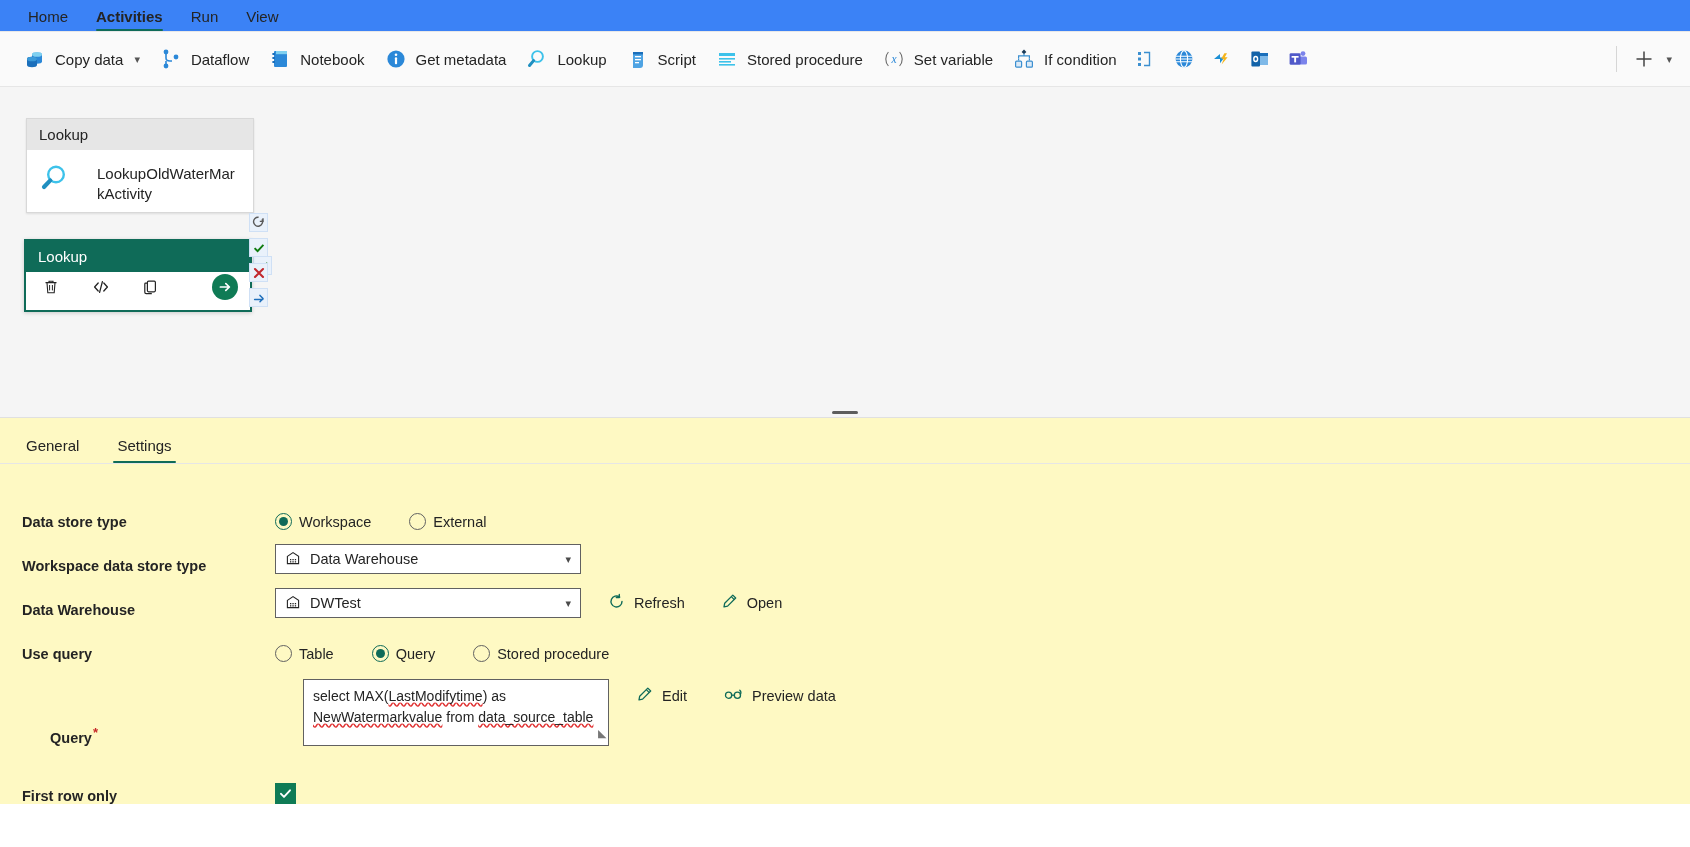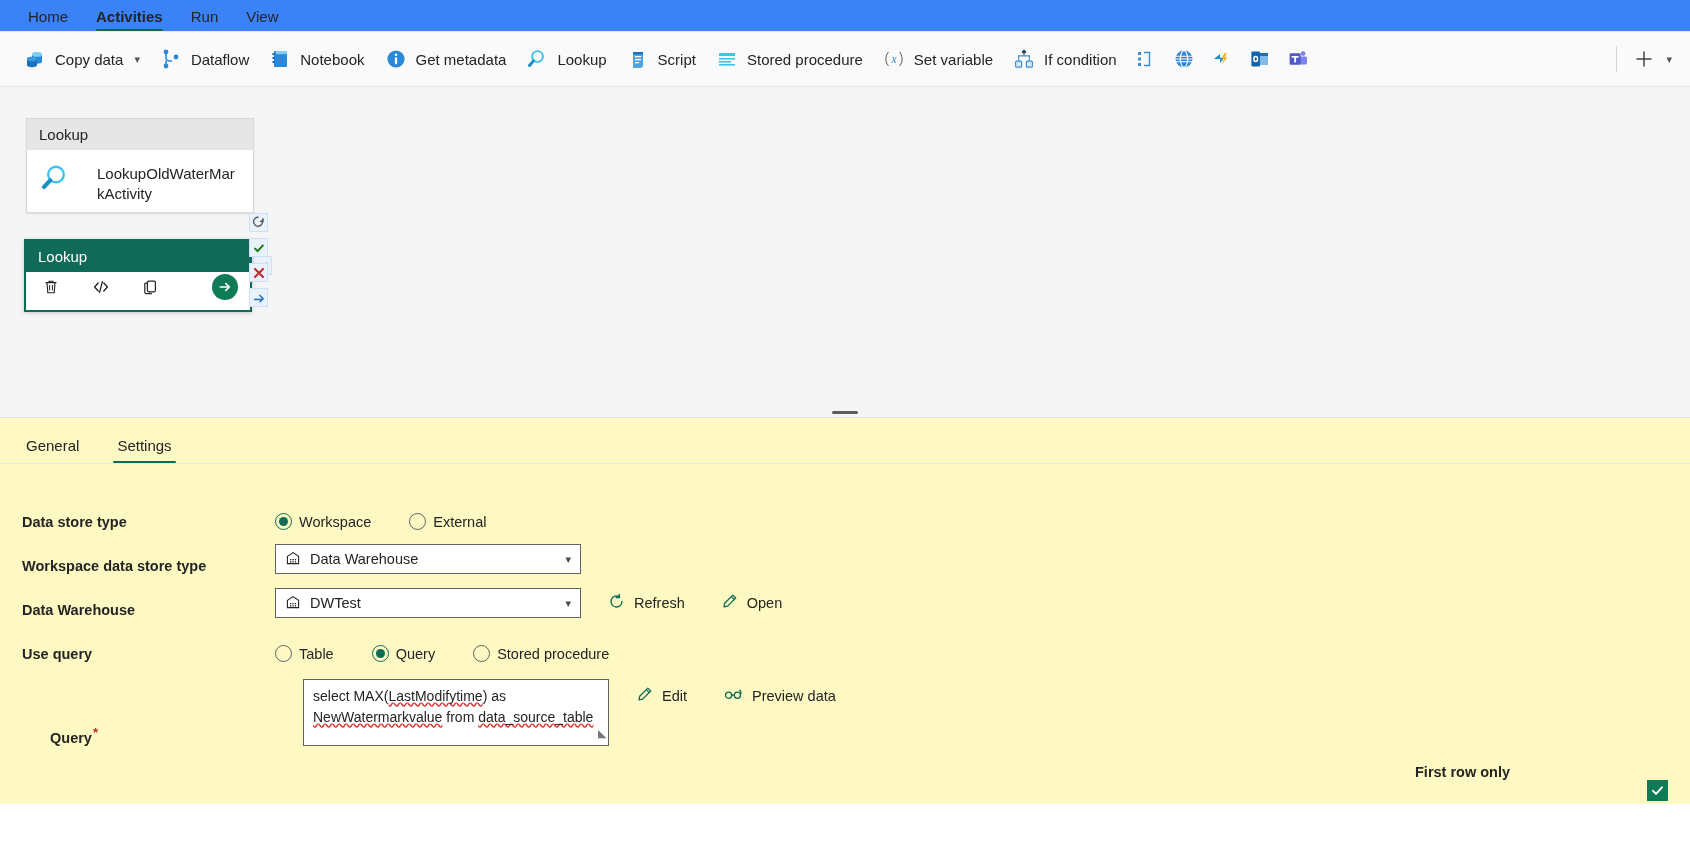--- a/index.html
+++ b/index.html
@@ -705,21 +705,21 @@
               <circle cx="14.4" cy="9.2" r="3.1" stroke="#0f6b58" stroke-width="1.3" fill="none"></circle>
               <path d="M8.7 9.2h2.6" stroke="#0f6b58" stroke-width="1.3"></path>
               <path d="M17.4 8.4c.8-1.6.6-3.2-.6-4.2" stroke="#0f6b58" stroke-width="1.3" fill="none" stroke-linecap="round"></path>
             </svg>
           </span>
           <span>Preview data</span>
         </div>
       </div>
     </div>
 
-    <div class="row" style="margin-top:14px;flex-direction:column;">
+    <div class="row" style="margin-top:14px;">
       <div class="row-label">First row only</div>
       <div class="row-ctrl">
         <span class="checkbox">
           <svg width="13" height="13" viewBox="0 0 13 13">
               <path d="M2 6.8l3 3.1 6-6.6" stroke="#ffffff" stroke-width="1.9" fill="none" stroke-linecap="round" stroke-linejoin="round"></path>
             </svg>
         </span>
       </div>
     </div>
 

